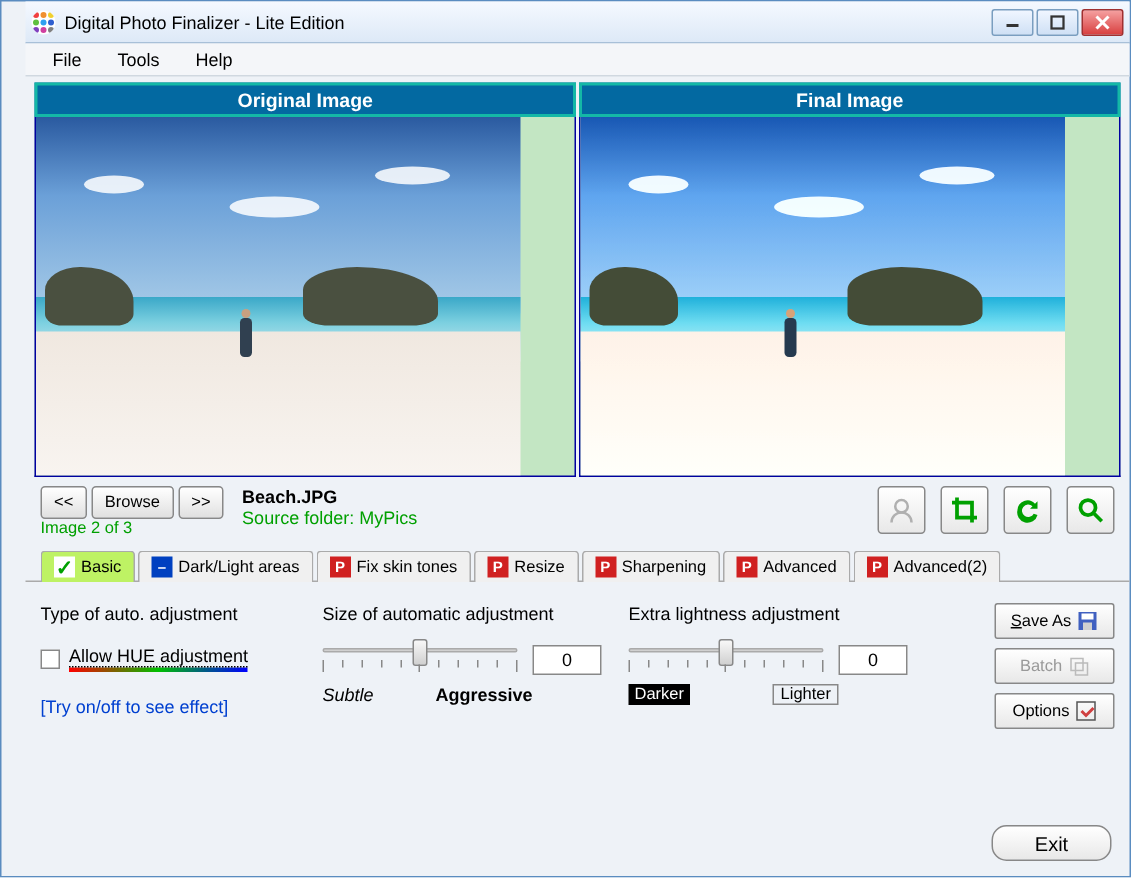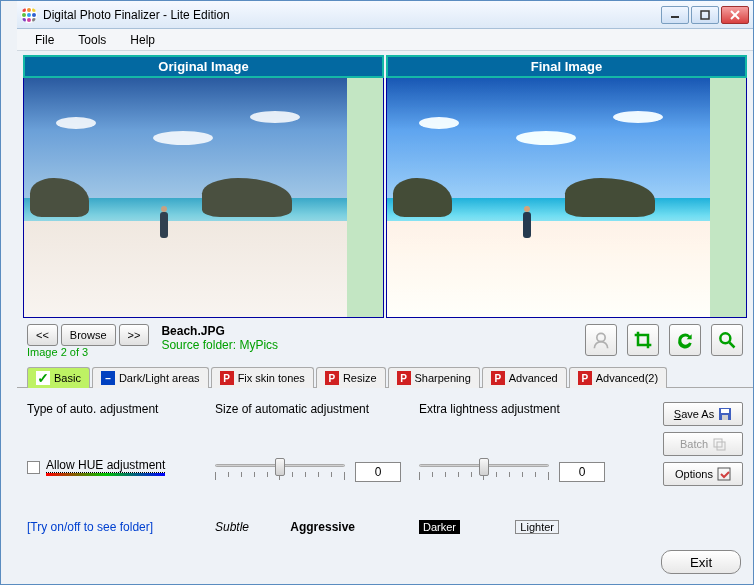--- a/index.html
+++ b/index.html
@@ -37,21 +37,21 @@
 .tool-btn svg { width:20px; height:20px; }
 .tabs-row { display:flex; padding: 0 10px; border-bottom: 1px solid #aaa; align-items:flex-end; }
 .tab { border:1px solid #aaa; border-bottom:none; padding: 3px 8px; margin-right: 2px; background: #f0f0f0; display:flex; align-items:center; gap:4px; cursor:pointer; border-radius: 3px 3px 0 0; position:relative; top:1px; font-size:11px; }
 .tab.active { background: #bef264; }
 .tab .tab-ico { width:14px; height:14px; display:flex; align-items:center; justify-content:center; font-weight:bold; color:#fff; font-size:10px; }
 .basic-ico { background:#fff; }
 .basic-ico::after { content:'✓'; color:#00a000; font-size:14px; font-weight:bold; }
 .dark-ico { background:#0040c0; }
 .p-ico { background:#d02020; }
 .panel { display:flex; padding: 14px 10px 10px 10px; gap: 18px; flex: 1; }
-.group { display:flex; flex-direction:column;justify-content:space-between; }
+.group { display:flex; flex-direction:column; }
 .group-title { margin-bottom: 8px; }
 .hue-row { display:flex; align-items:center; gap:6px; margin-top:6px; }
 .chk { width:13px; height:13px; border:1px solid #888; background:#fff; cursor:pointer; }
 .hue-label { border-bottom: 1px dotted #000; cursor:pointer; position:relative; }
 .hue-under { height:3px; background: linear-gradient(to right,#ff0000,#00c000 50%,#0000ff); margin-top:1px; }
 .try-link { color: #0040d0; margin-top: 16px; cursor:pointer; }
 .slider-box { display:flex; align-items:center; gap: 10px; margin-top:4px; }
 .slider-track { width: 130px; height: 24px; position:relative; }
 .track-line { position:absolute; top:4px; left:0; right:0; height:3px; background:#d0d0d0; border:1px solid #aaa; border-radius:2px; }
 .ticks { position:absolute; top:12px; left:0; right:0; display:flex; justify-content:space-between; }
@@ -222,21 +222,21 @@
   <div class="panel">
     <div class="group" style="width:170px">
       <div class="group-title">Type of auto. adjustment</div>
       <div class="hue-row">
         <div class="chk"></div>
         <div>
           <span class="hue-label">Allow HUE adjustment</span>
           <div class="hue-under"></div>
         </div>
       </div>
-      <div class="try-link">[Try on/off to see folder]</div>
+      <div class="try-link">[Try on/off to see effect]</div>
     </div>
 
     <div class="group">
       <div class="group-title">Size of automatic adjustment</div>
       <div class="slider-box">
         <div class="slider-track">
           <div class="track-line"></div>
           <div class="ticks">
               <span class="tick big"></span>
               <span class="tick"></span>

